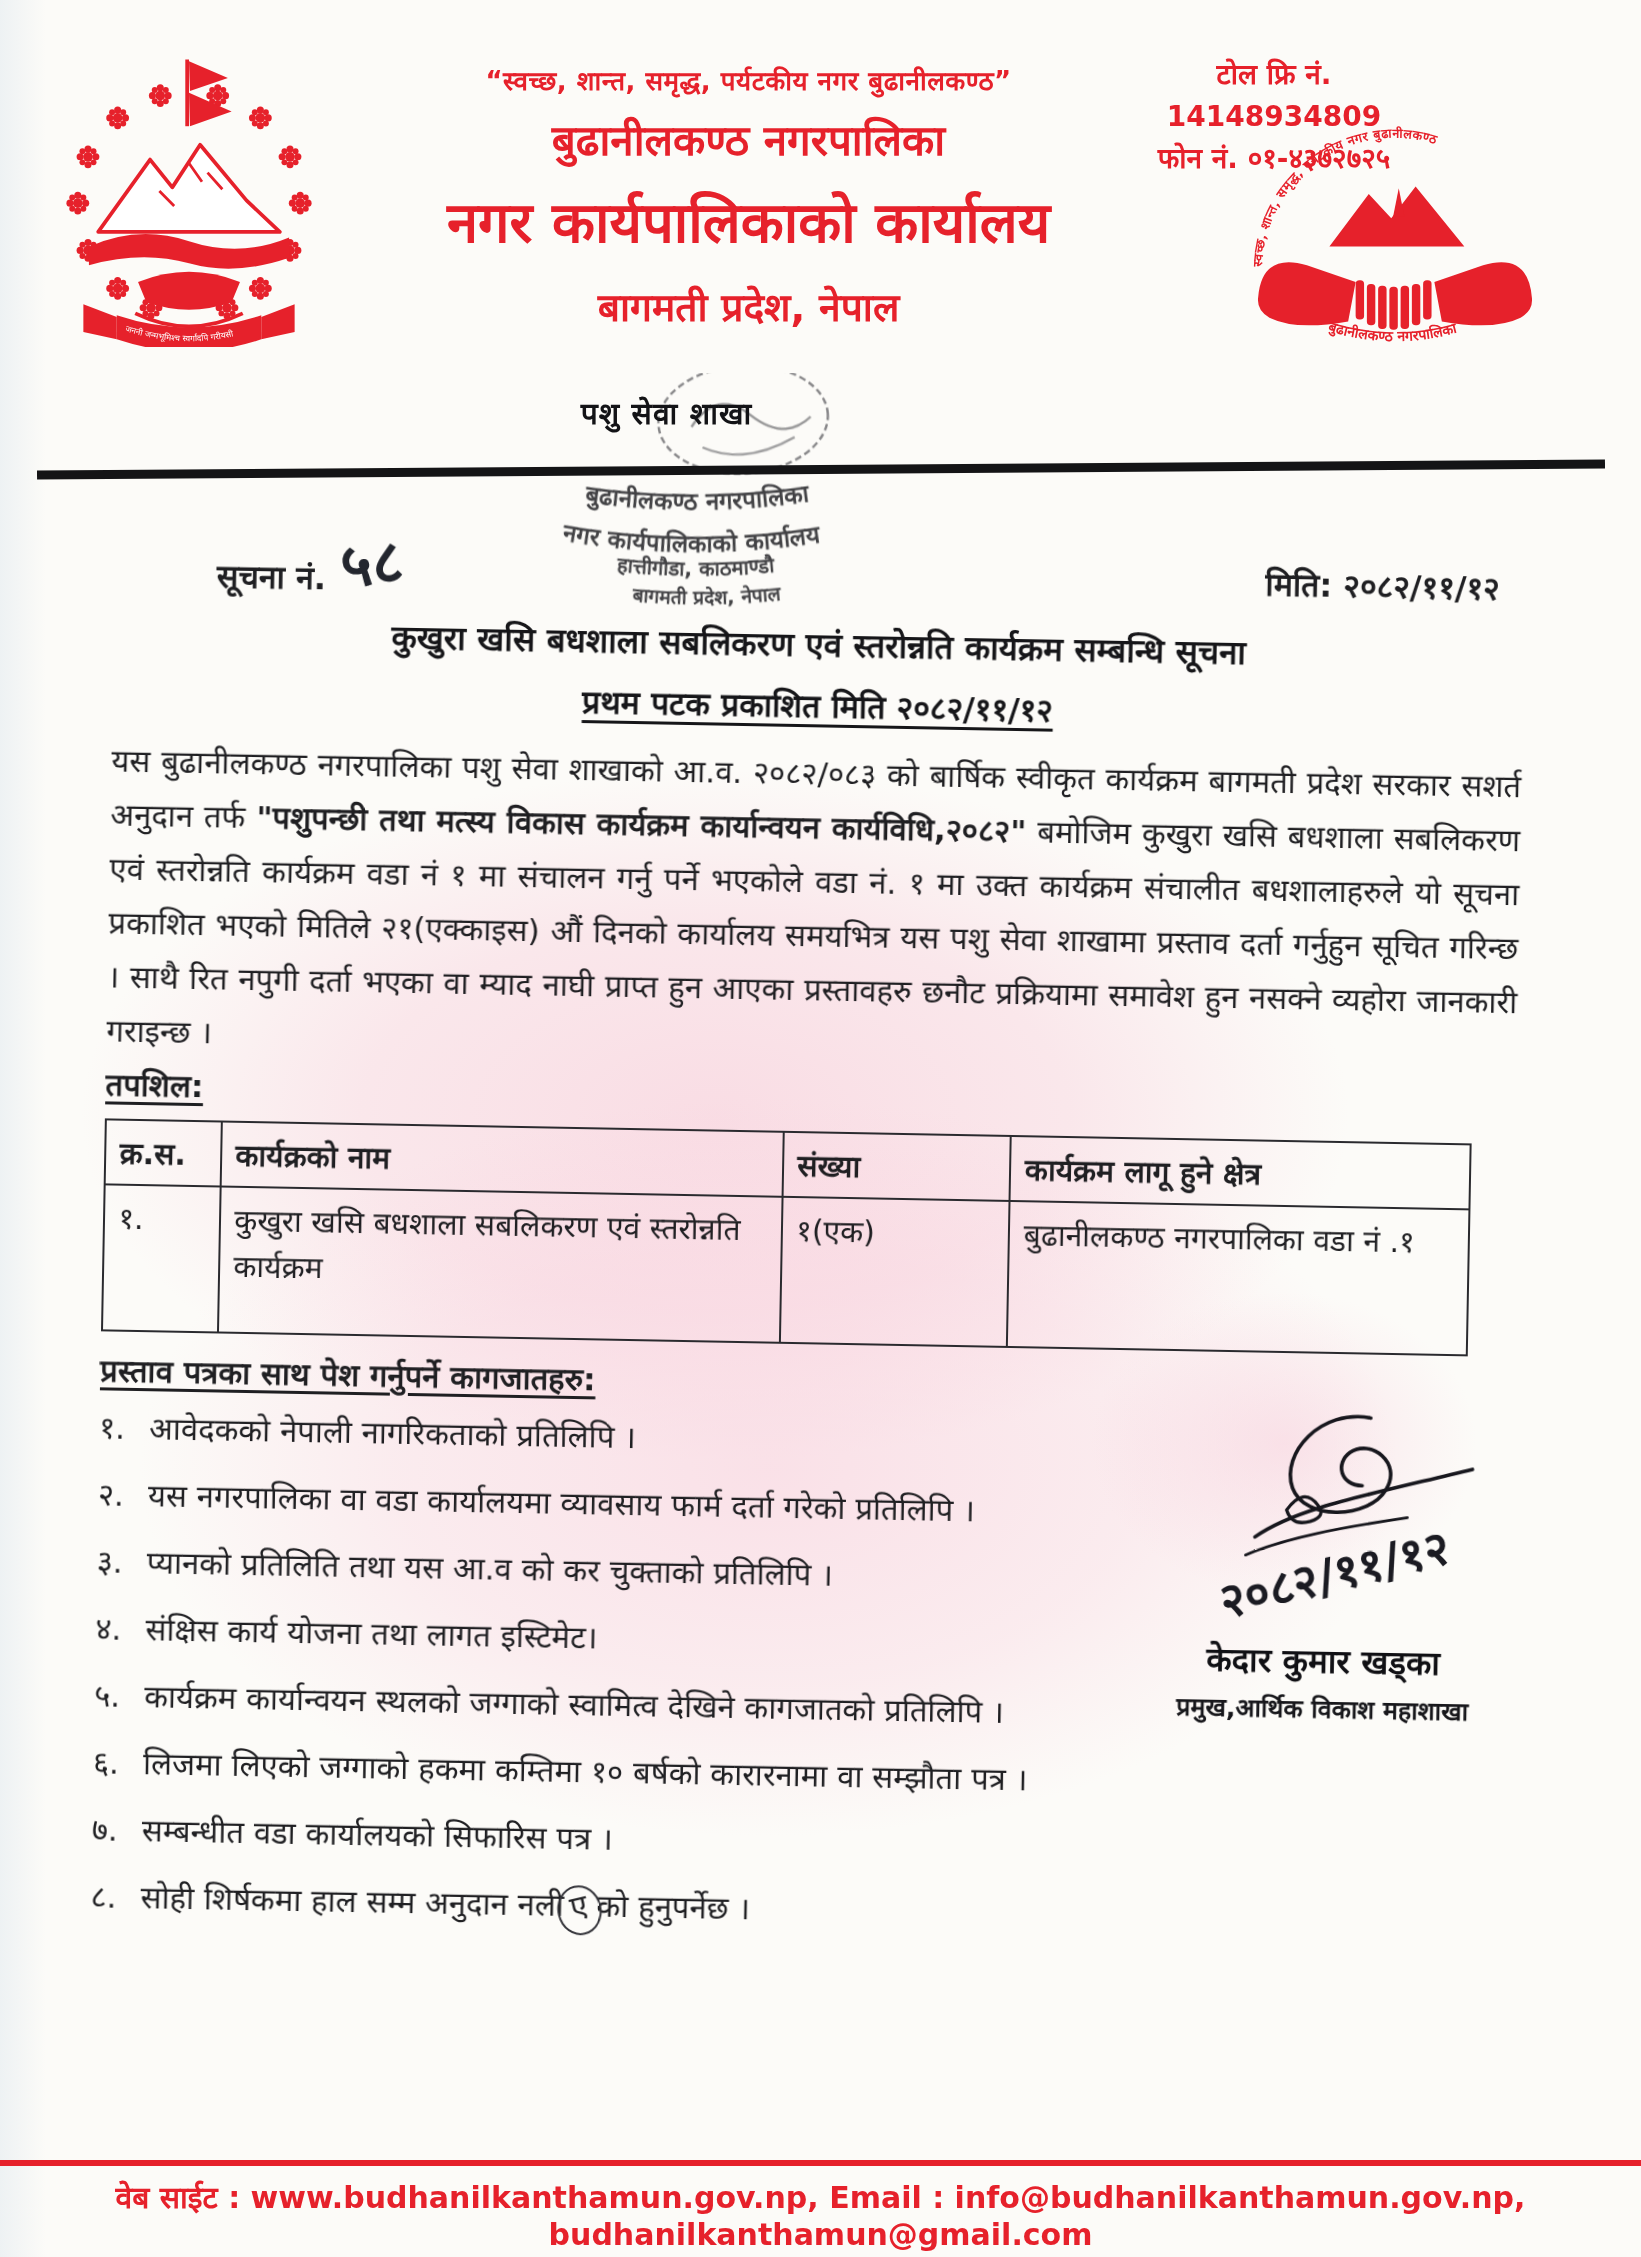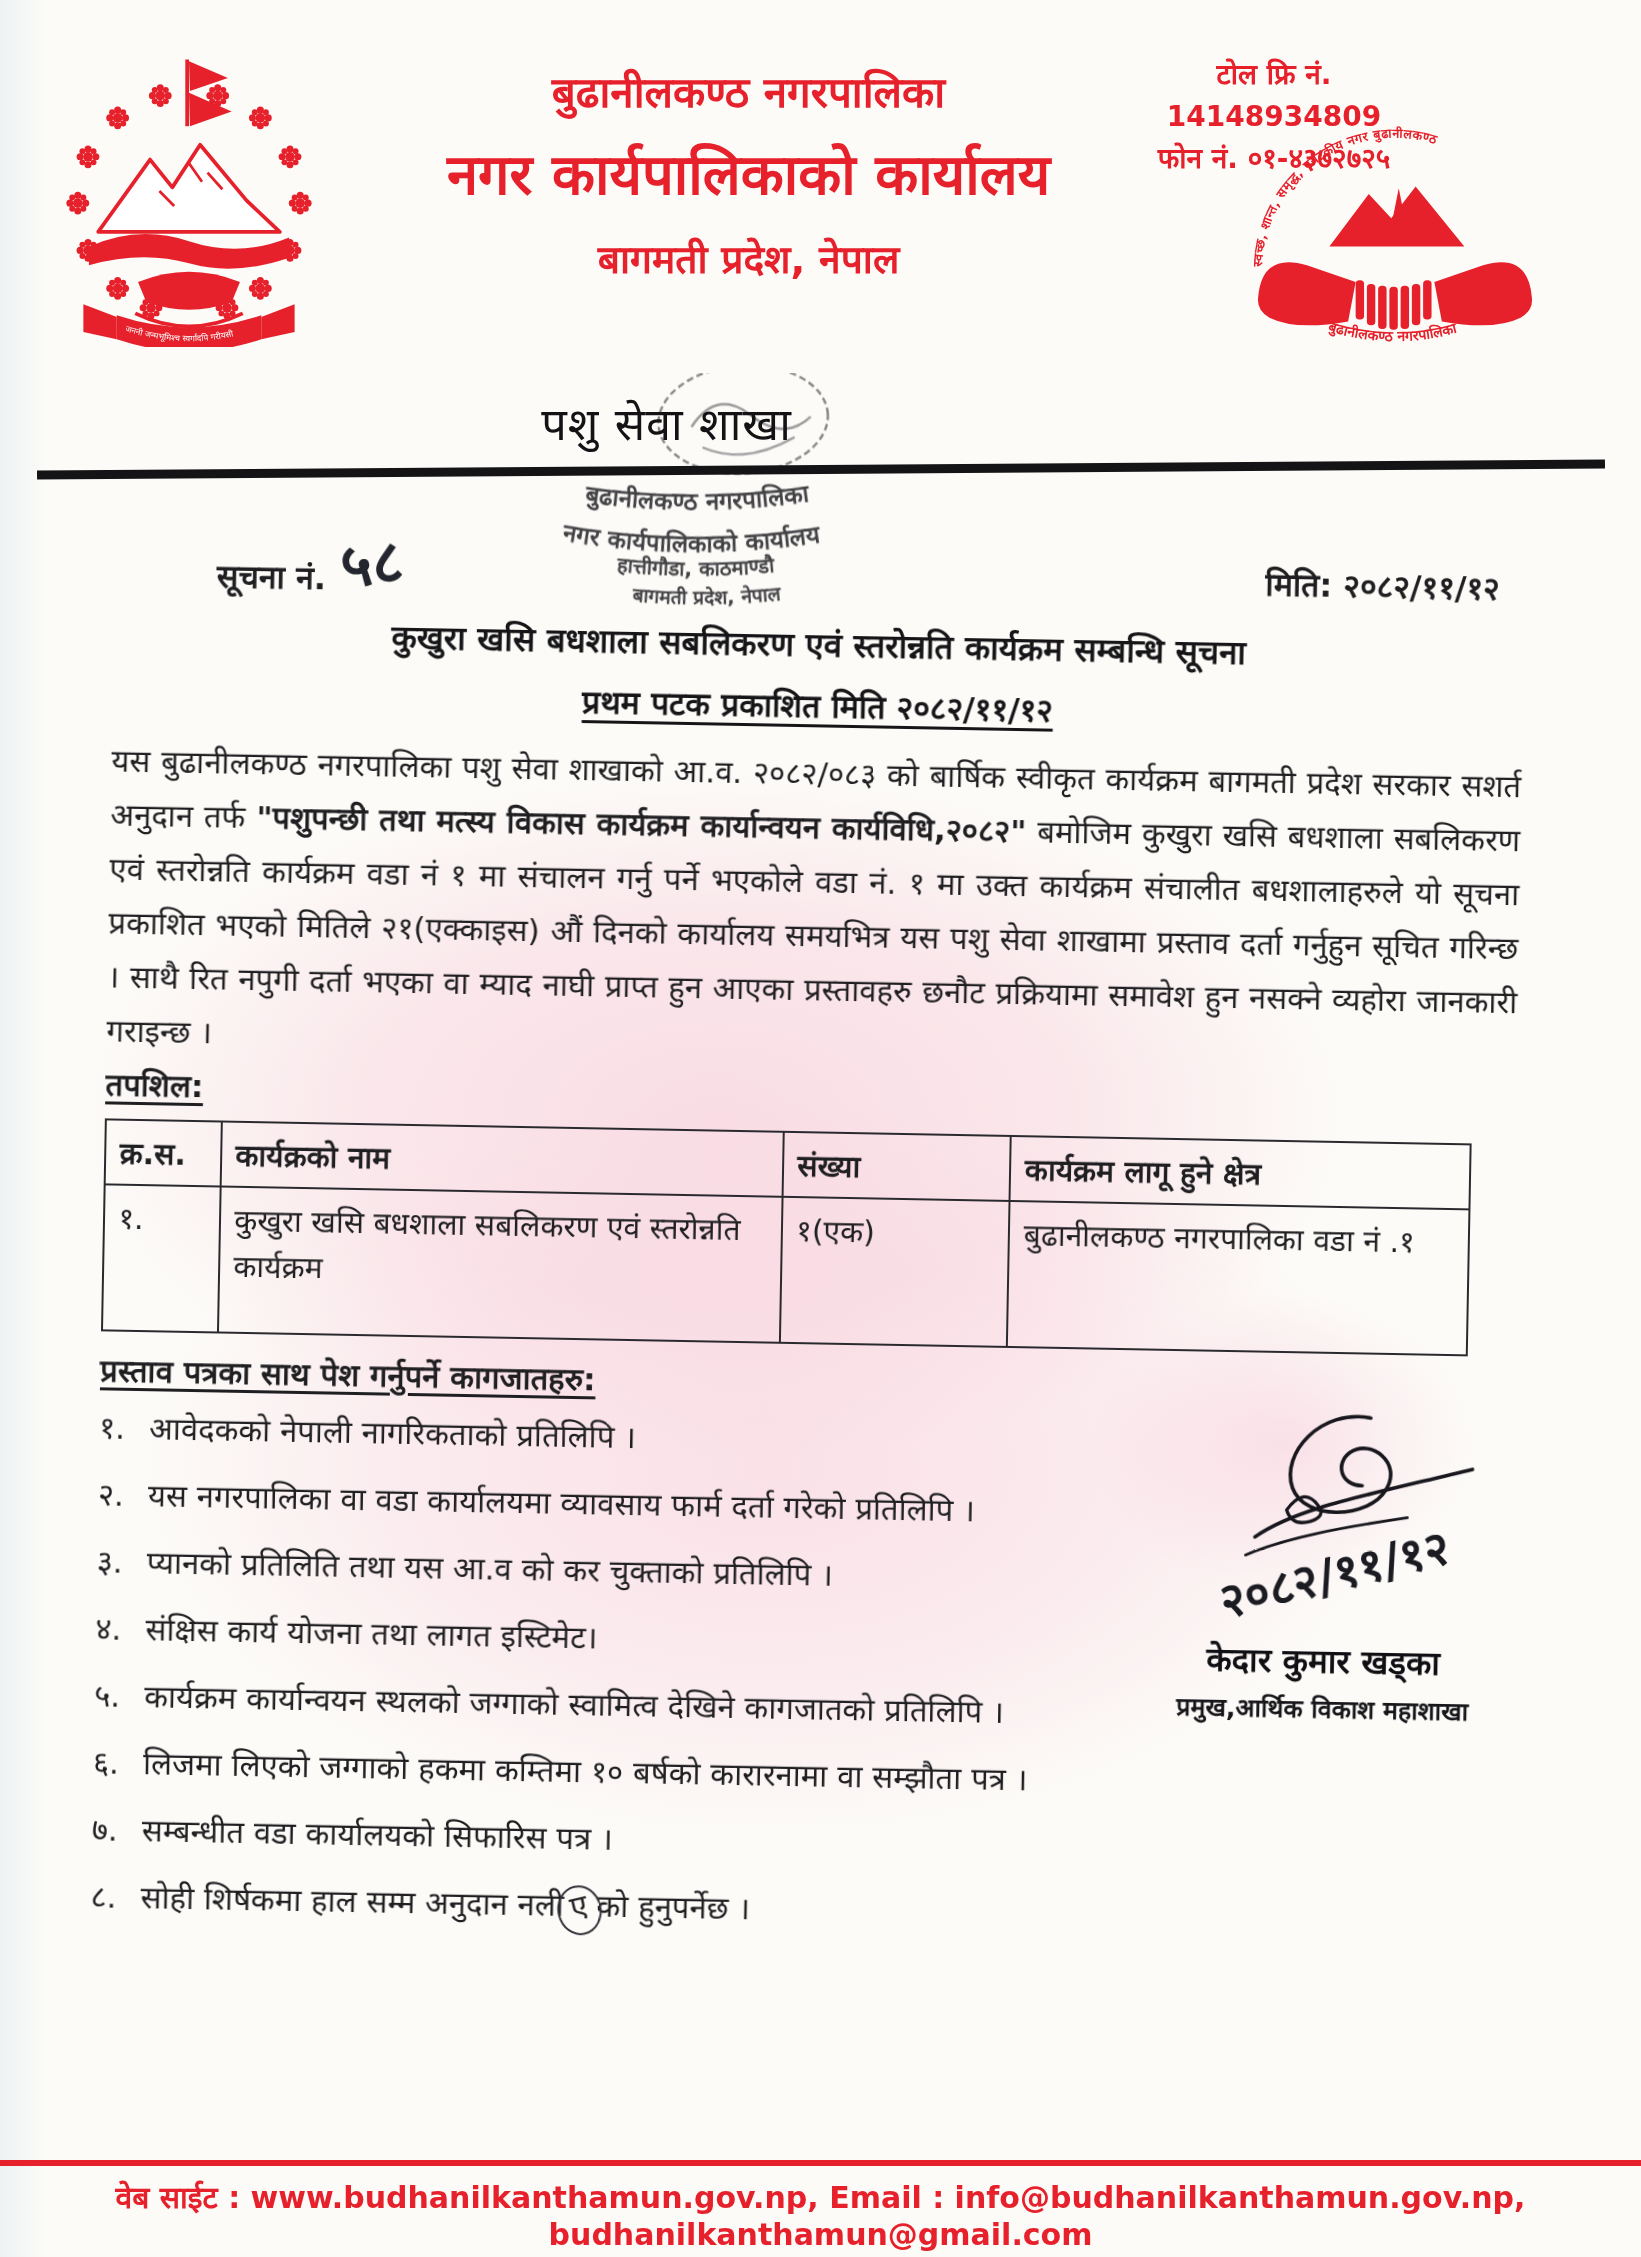--- a/index.html
+++ b/index.html
@@ -16,21 +16,21 @@
   .hdr{position:absolute;left:0;top:0;width:100%;z-index:2;}
   .hdr-center{position:absolute;left:145px;top:62px;width:1207px;text-align:center;color:#e6212b;}
   .slogan{font-size:26px;font-weight:700;letter-spacing:0.5px;margin-bottom:11.6px;}
   .muni{font-size:42px;font-weight:800;margin-bottom:15.4px;}
   .office{font-size:56px;font-weight:800;margin-bottom:21px;}
   .addr{font-size:39px;font-weight:800;margin-bottom:15.4px;}
   .contact{position:absolute;left:1110px;top:54px;width:328px;text-align:center;color:#e6212b;font-size:28px;font-weight:800;line-height:42px;}
   .emblem-left{position:absolute;left:50px;top:50px;width:278px;height:297px;}
   .seal-right{position:absolute;left:1234px;top:104px;width:322px;height:253px;}
 
-  .section-heading{position:absolute;left:454px;top:392px;width:425px;text-align:center;font-size:45px;font-weight:400;color:#131316;z-index:4;letter-spacing:1px;}
+  .section-heading{position:absolute;left:454px;top:392px;width:425px;text-align:center;font-size:30px;font-weight:700;color:#131316;z-index:4;letter-spacing:1px;}
   .stamp{position:absolute;left:526px;top:373px;width:444px;height:243px;z-index:3;}
   .rule{position:absolute;left:37px;top:465px;width:1568px;height:8.7px;background:#141416;transform:rotate(-.4deg);z-index:5;}
 
   .tilt{position:absolute;left:116px;top:512px;width:1410px;z-index:6;transform:rotate(1.05deg);transform-origin:29px 0;color:#1f1f22;}
   .meta{position:relative;height:93px;}
   .notice-no{position:absolute;left:102px;top:9.7px;font-size:32px;font-weight:600;}
   .hand-num{display:inline-block;font-size:60px;font-weight:600;color:#23262e;transform:rotate(-7deg) translateY(-5.8px);margin-left:15.4px;}
   .date-line{position:absolute;right:25px;top:29px;font-size:32px;font-weight:600;}
 
   .doc-title{text-align:center;font-size:33px;font-weight:700;margin:3.9px 0 0;color:#161619;}
@@ -108,20 +108,21 @@
       <path d="M42 212 Q95 188 150 206 Q205 224 258 202 L258 224 Q200 244 150 230 Q100 216 42 232 Z" fill="#e6212b"></path>
       <path d="M95 250 Q150 228 205 250 L196 272 Q150 288 104 272 Z" fill="#e6212b"></path>
       <path d="M92 284 Q150 312 208 284" stroke="#e6212b" stroke-width="4" fill="none"></path>
       <path d="M72 288 L36 274 L36 304 L72 312 Z" fill="#e6212b"></path>
       <path d="M228 288 L264 274 L264 304 L228 312 Z" fill="#e6212b"></path>
       <path d="M72 286 Q150 312 228 286 L228 312 Q150 338 72 312 Z" fill="#e6212b"></path>
       <text font-size="9" fill="#ffffff"><textPath href="#lbp" startOffset="2%">जननी जन्मभूमिश्च स्वर्गादपि गरीयसी</textPath></text>
     </svg>
 
     <div class="hdr-center">
+      <div class="slogan">“स्वच्छ, शान्त, समृद्ध, पर्यटकीय नगर बुढानीलकण्ठ”</div>
       <div class="muni">बुढानीलकण्ठ नगरपालिका</div>
       <div class="office">नगर कार्यपालिकाको कार्यालय</div>
       <div class="addr">बागमती प्रदेश, नेपाल</div>
     </div>
 
     <div class="contact">
       <div>टोल फ्रि नं. 14148934809</div>
       <div>फोन नं. ०१-४३७२७२५</div>
     </div>
 

